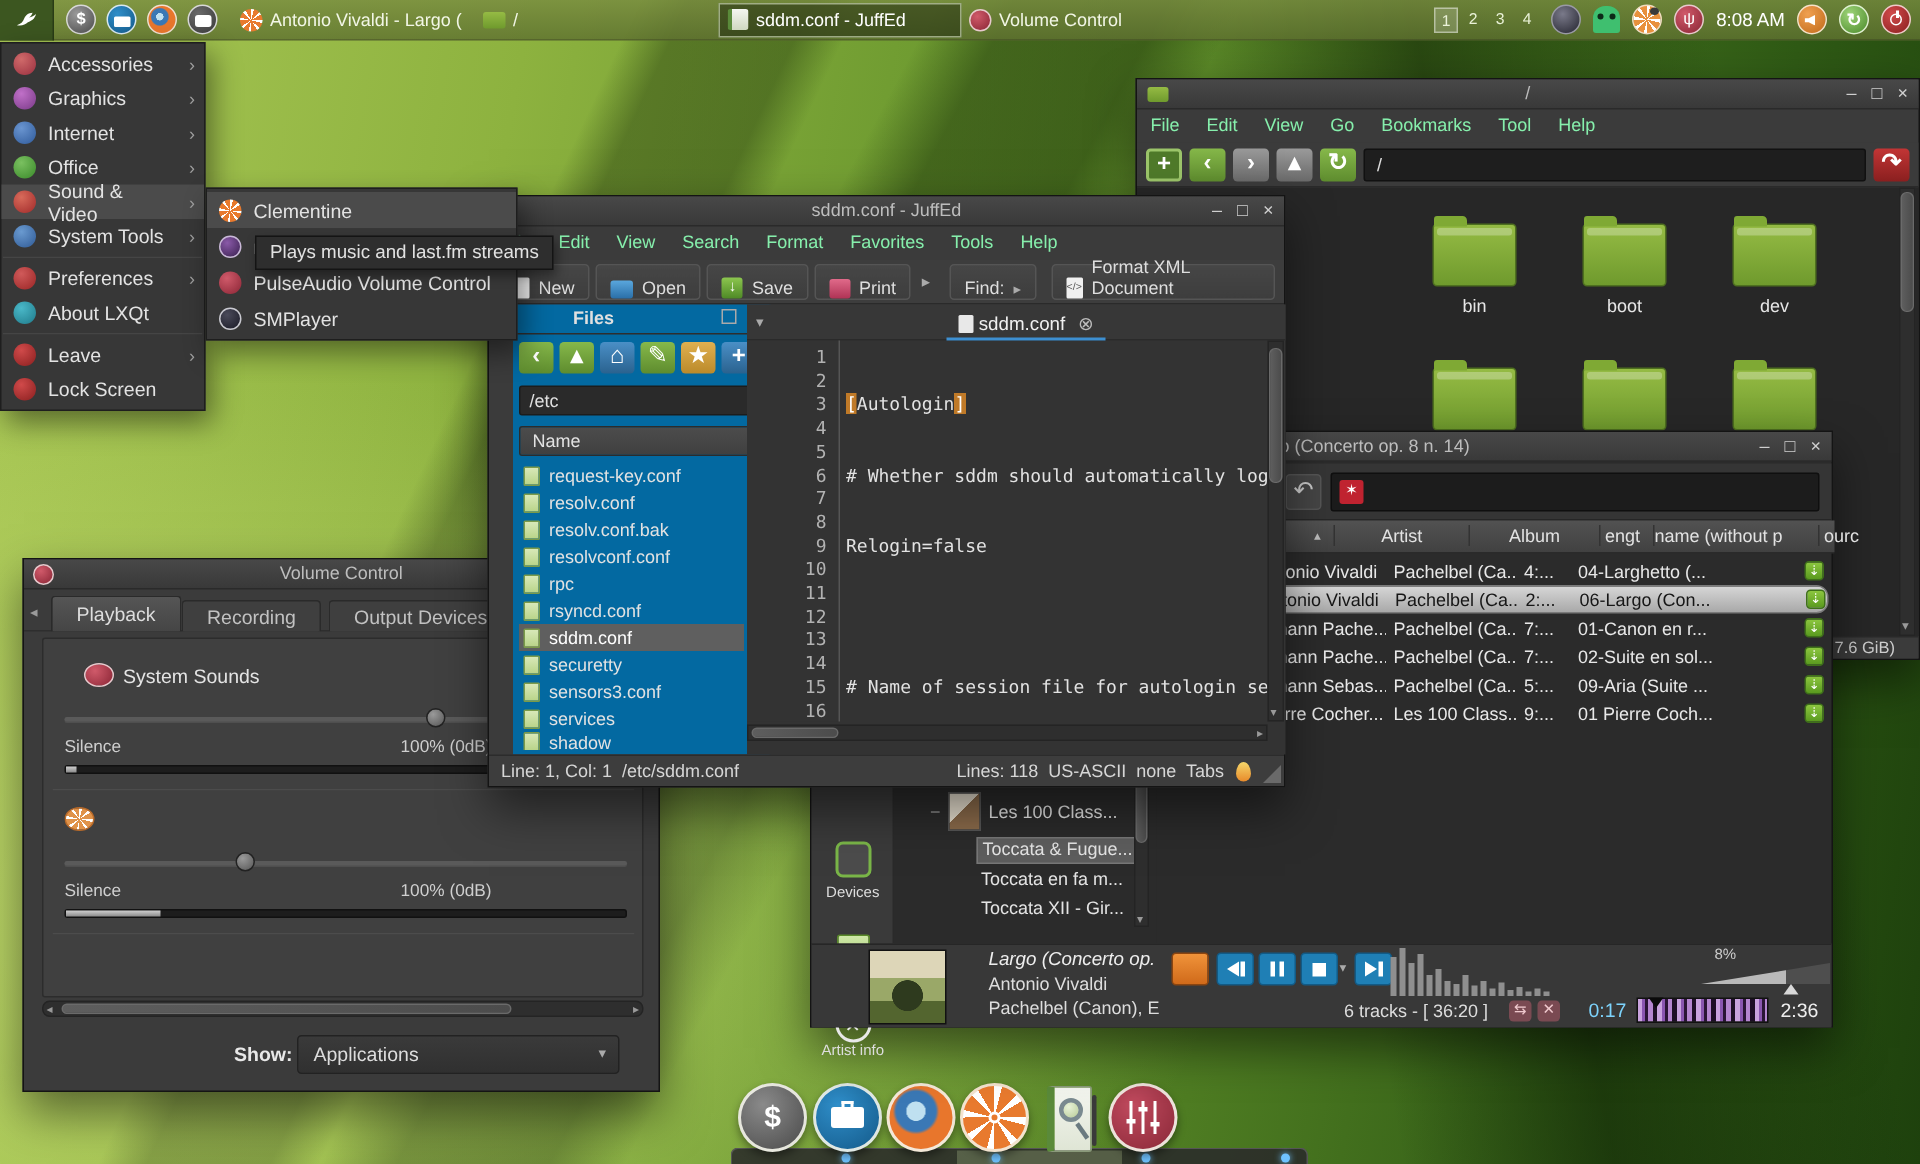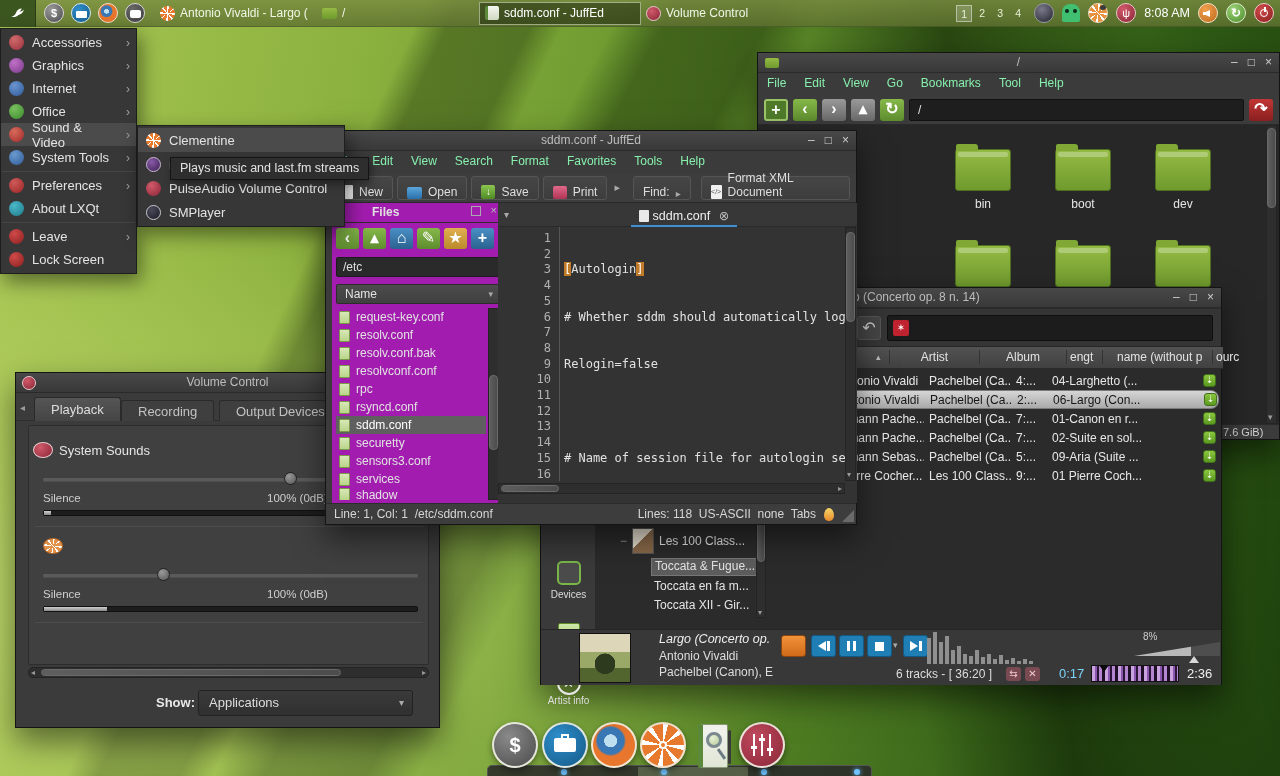--- a/index.html
+++ b/index.html
@@ -154,21 +154,21 @@
       <span style="position:absolute;left:316px;top:7px;width:24px;height:24px;background:#454545;border:1px solid #555;border-radius:3px;color:#c9c9c9;text-align:center;line-height:22px">↶</span>
       <span style="position:absolute;left:346px;top:6px;width:326px;height:26px;background:#1c1c1c;border:1px solid #0f0f0f;border-radius:2px"></span>
       <span style="position:absolute;left:352px;top:11px;width:16px;height:16px;background:#c02330;border-radius:2px;color:#fff;font-size:10px;text-align:center;line-height:15px">✶</span>
     </div>
 
     <div class="abs" style="left:55px;top:59px;width:627px;height:22px;background:linear-gradient(#525252,#414141);border-bottom:1px solid #2a2a2a;font-size:12px;color:#e2e2e2">
       <span class="abs" style="left:280px;top:5px;font-size:9px;color:#bbb">▴</span>
       <span class="abs" style="left:293px;width:90px;top:3px;text-align:center;border-left:1px solid #333">Artist</span>
       <span class="abs" style="left:383px;width:87px;top:3px;text-align:center;border-left:1px solid #333">Album</span>
       <span class="abs" style="left:470px;width:33px;top:3px;border-left:1px solid #333;padding-left:3px">engt</span>
-      <span class="abs" style="left:506px;width:107px;top:3px;border-left:1px solid #333;padding-left:14px;overflow:hidden;white-space:nowrap">name (without p</span>
+      <span class="abs" style="left:506px;width:107px;top:3px;border-left:1px solid #333;padding-left:0;overflow:hidden;white-space:nowrap">name (without p</span>
       <span class="abs" style="left:616px;width:64px;top:3px;border-left:1px solid #333;padding-left:3px">ourc</span>
     </div>
 
     <div class="playrow" style="top:83px">
       <span class="c" style="position:absolute;left:255px;width:38px">(Co...</span>
         <span class="c" style="position:absolute;left:293px;width:90px">Antonio Vivaldi</span>
         <span class="c" style="position:absolute;left:383px;width:87px">Pachelbel (Ca...</span>
         <span class="c" style="position:absolute;left:470px;width:33px">4:...</span>
         <span class="c" style="position:absolute;left:506px;width:107px">04-Larghetto (...</span>
         <span class="gdl" style="position:absolute;left:662px;top:3px">⇣</span>
@@ -310,21 +310,21 @@
       <span class="t">Volume Control</span>
     </div>
     <div class="abs" style="left:0;top:22px;width:100%;height:26px;border-bottom:1px solid #2e2e2e;font-size:13px;color:#ddd">
       <span style="position:absolute;left:4px;top:7px;color:#9a9a9a;font-size:10px">◂</span>
       <span style="position:absolute;left:18px;top:2px;height:24px;padding:4px 16px;background:linear-gradient(#555,#454545);border:1px solid #2a2a2a;border-bottom:none;border-radius:3px 3px 0 0">Playback</span>
       <span style="position:absolute;left:105px;top:5px;height:21px;padding:3px 16px;background:#3f3f3f;border:1px solid #2a2a2a;border-bottom:none;border-radius:3px 3px 0 0;color:#c2c2c2">Recording</span>
       <span style="position:absolute;left:203px;top:5px;height:21px;padding:3px 16px;background:#3f3f3f;border:1px solid #2a2a2a;border-bottom:none;border-radius:3px 3px 0 0;color:#c2c2c2">Output Devices</span>
     </div>
     <div class="abs" style="left:12px;top:52px;width:401px;height:240px;background:#404040;border:1px solid #2c2c2c;border-radius:2px">
 
-      <div class="srow" style="left:4px;top:16px">
+      <div class="srow" style="left:27px;top:16px">
         <span class="trayic" style="width:16px;height:16px;background:radial-gradient(circle at 35% 30%,#d05a6a,#8a2535);border:1px solid #e8c9cd"></span>
         <span style="font-size:13px">System Sounds</span>
       </div>
       <div class="track" style="left:14px;top:52px;width:375px"></div>
       <div class="knob" style="left:255px;top:46px"></div>
       <span style="position:absolute;left:14px;top:66px;font-size:11.5px;color:#cfcfcf">Silence</span>
       <span style="position:absolute;left:238px;top:66px;font-size:11.5px;color:#cfcfcf">100% (0dB)</span>
       <div class="meter" style="left:14px;top:84px;width:375px">
           <i style="width:2%"></i>
         </div>
@@ -393,21 +393,21 @@
       <span class="tbtn" style="margin-left:6px">
           <span>Find:</span>
           <i style="font-style:normal;color:#aaa;font-size:10px">▸</i>
         </span>
       <span class="tbtn" style="margin-left:6px">
           <i style="width:12px;height:14px;background:#f0f0f0;border-radius:1px;color:#555;font-style:normal;font-size:7px;text-align:center;line-height:14px">&lt;/&gt;</i>
           <span>Format XML Document</span>
         </span>
     </div>
 
-    <div class="abs" style="left:6px;top:72px;width:172px;height:300px;background:#a21caf;border-right:1px solid #2a2a2a">
+    <div class="abs" style="left:16px;top:72px;width:172px;height:300px;background:#0369a1;border-right:1px solid #2a2a2a">
       <div class="abs" style="left:0;top:0;width:100%;height:20px;border-bottom:1px solid #2e2e2e">
         <span style="position:absolute;left:40px;top:2px;font-size:12px;font-weight:bold;color:#e0e0e0">Files</span>
         <span style="position:absolute;right:22px;top:3px;width:10px;height:10px;border:1px solid #aaa"></span>
         <span style="position:absolute;right:6px;top:1px;color:#bbb;font-size:11px">×</span>
       </div>
       <div class="abs" style="left:4px;top:25px;width:164px;height:24px;display:flex;gap:4px">
         <span style="width:23px;height:21px;background:linear-gradient(#86b84a,#5e8c2e);border-radius:3px;color:#fff;text-align:center;line-height:19px;font-weight:bold">‹</span>
         <span style="width:23px;height:21px;background:linear-gradient(#86b84a,#5e8c2e);border-radius:3px;color:#fff;text-align:center;line-height:19px;font-weight:bold">▴</span>
         <span style="width:23px;height:21px;background:linear-gradient(#4a8fc6,#2a628f);border-radius:3px;color:#fff;text-align:center;line-height:19px">⌂</span>
         <span style="width:23px;height:21px;background:linear-gradient(#86b84a,#5e8c2e);border-radius:3px;color:#fff;text-align:center;line-height:19px">✎</span>

